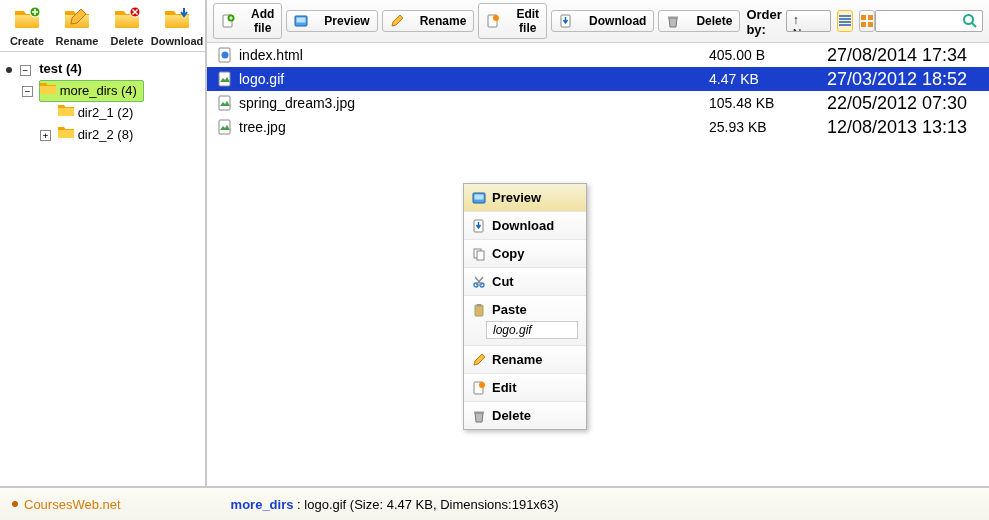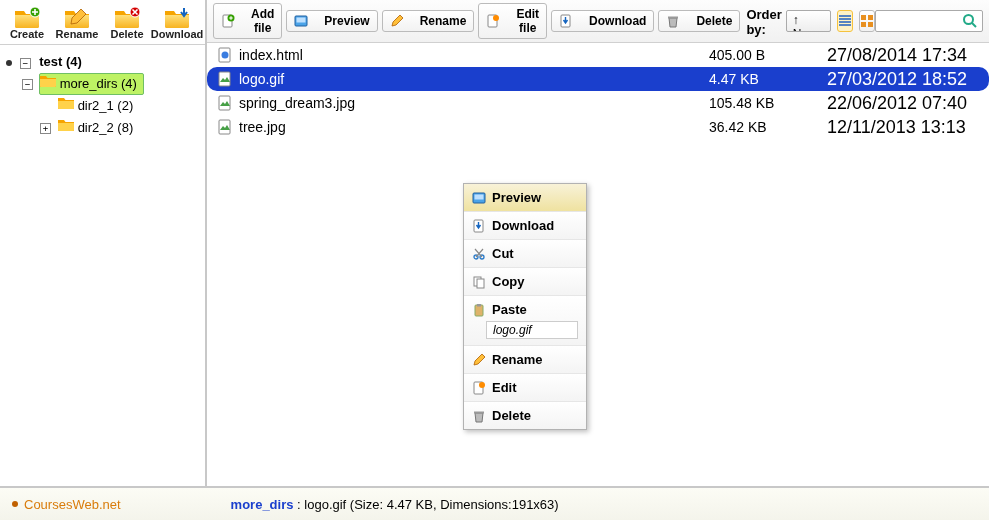--- a/index.html
+++ b/index.html
@@ -6,21 +6,21 @@
   body { font-family: Arial, Helvetica, sans-serif; font-size: 13px; color: #000; background: #fff; width: 989px; height: 520px; overflow: hidden; display: flex; flex-direction: column; }
 
   
   .app { display: flex; flex: 1 1 auto; min-height: 0; }
 
   
   .sidebar { width: 207px; border-right: 2px solid #c8c8c8; display: flex; flex-direction: column; }
   .sidebar-toolbar { display: flex; padding: 3px 4px 2px 4px; gap: 4px; border-bottom: 1px solid #d0d0d0; }
   .big-btn { display: flex; flex-direction: column; align-items: center; justify-content: flex-start; width: 46px; padding: 2px 0 1px 0; border: 1px solid transparent; border-radius: 4px; cursor: pointer; background: transparent; }
   .big-btn .bicon { width: 28px; height: 22px; display: flex; align-items: center; justify-content: center; position: relative; }
-  .big-btn .blabel { font-size: 11px; font-weight: bold; color: #222; margin-top: 1px; line-height: 1; }
+  .big-btn .blabel { font-size: 11px; font-weight: bold; color: #222; margin-top: 8px; line-height: 1; }
 
   .folder-svg { width: 26px; height: 22px; }
   .folder-back { fill: #f6a400; }
   .folder-front { fill: url(#fg); }
 
   .tree { padding: 6px 4px 4px 4px; font-size: 13px; overflow: auto; flex: 1; }
   .tree ul { list-style: none; padding-left: 0; }
   .tree ul ul { padding-left: 18px; }
   .tree li { white-space: nowrap; line-height: 20px; }
   .tree .row { display: inline-flex; align-items: flex-start; gap: 2px; padding: 0 4px 0 0; border: 1px solid transparent; border-radius: 2px; }
@@ -44,21 +44,21 @@
   .select-wrap .sbtn { width: 18px; display: flex; align-items: center; justify-content: center; background: linear-gradient(#f8cd5f,#f0a10f); cursor: pointer; }
   .select-wrap .sbtn svg { width: 8px; height: 8px; fill: #5a3b00; }
   .vbtn { width: 24px; height: 22px; border: 1px solid #bbb; border-radius: 3px; background: linear-gradient(#fff,#f2f2f2); display: inline-flex; align-items: center; justify-content: center; margin-left: 6px; cursor: pointer; }
   .vbtn.active { background: #fef2c6; border-color: #f5c23e; }
   .spacer { flex: 1; }
   .searchbox { display: inline-flex; align-items: center; border: 1px solid #aaa; background: #fff; border-radius: 2px; height: 22px; padding: 0 4px 0 6px; }
   .searchbox input { border: none; outline: none; font-size: 12px; width: 80px; background: transparent; }
   .searchbox .mag { width: 16px; height: 16px; cursor: pointer; }
 
   .file-list { flex: 1; overflow: auto; position: relative; background: #fff; }
-  .file-row { display: flex; align-items: center; height: 24px; padding: 0 20px 0 10px; cursor: pointer; border-radius: 10px; }
+  .file-row { display: flex; align-items: center; height: 24px; padding: 0 20px 0 10px; cursor: pointer; }
   .file-row .ficon { width: 16px; height: 16px; margin-right: 6px; flex: 0 0 auto; }
   .file-row .fname { flex: 1; font-size: 14px; }
   .file-row .fsize { width: 100px; text-align: left; font-size: 14px; }
   .file-row .fdate { width: 160px; text-align: left; padding-left: 18px; font-size: 18px; }
   .file-row.selected { background: #1a3fcd; color: #fff; }
   .file-row.selected .ftxt { color: #fff; }
 
   
   .ctx { position: absolute; left: 256px; top: 140px; width: 124px; background: #fff; border: 1px solid #b2b2b2; box-shadow: 2px 2px 5px rgba(0,0,0,0.25); z-index: 50; }
   .ctx-item { display: flex; align-items: center; gap: 6px; padding: 6px 8px; font-size: 13px; font-weight: bold; border-bottom: 1px solid #e6e6e6; cursor: pointer; background: linear-gradient(#ffffff,#f4f4f4); }
@@ -301,68 +301,68 @@
           <span class="fsize ftxt">4.47 KB</span>
           <span class="fdate ftxt">27/03/2012 18:52</span>
         </div>
         <div class="file-row">
           <span class="ficon"><svg class="doc-icon" viewBox="0 0 16 16" width="16" height="16">
               <rect x="2" y="1" width="11" height="14" rx="1"></rect>
               <path d="M3 11 l3-4 2 2 2-3 3 5z" fill="#47a047"></path>
             </svg></span>
           <span class="fname ftxt">spring_dream3.jpg</span>
           <span class="fsize ftxt">105.48 KB</span>
-          <span class="fdate ftxt">22/06/2012 07:40</span>
+          <span class="fdate ftxt">22/05/2012 07:30</span>
         </div>
         <div class="file-row">
           <span class="ficon"><svg class="doc-icon" viewBox="0 0 16 16" width="16" height="16">
               <rect x="2" y="1" width="11" height="14" rx="1"></rect>
               <path d="M3 11 l3-4 2 2 2-3 3 5z" fill="#47a047"></path>
             </svg></span>
           <span class="fname ftxt">tree.jpg</span>
-          <span class="fsize ftxt">36.42 KB</span>
-          <span class="fdate ftxt">12/11/2013 13:13</span>
+          <span class="fsize ftxt">25.93 KB</span>
+          <span class="fdate ftxt">12/08/2013 13:13</span>
         </div>
         <div class="ctx">
         <div class="ctx-item hover">
           <span class="cicon">
               <svg viewBox="0 0 14 14" width="14" height="14">
                 <rect x="1" y="2" width="12" height="10" rx="1" fill="#4aa3e8" stroke="#2060a0"></rect>
                 <rect x="2.5" y="3.5" width="9" height="5" fill="#bde0ff"></rect>
               </svg>
             </span>
           <span>Preview</span>
         </div>
         <div class="ctx-item">
           <span class="cicon">
               <svg viewBox="0 0 14 14" width="14" height="14">
                 <rect x="2" y="1" width="9" height="12" rx="1" fill="#fff" stroke="#888"></rect>
                 <path d="M6.5 3v5M4.5 6l2 3 2-3" stroke="#1565c0" stroke-width="1.4" fill="none"></path>
               </svg>
             </span>
           <span>Download</span>
+        </div>
+        <div class="ctx-item">
+          <span class="cicon">
+              <svg viewBox="0 0 14 14" width="14" height="14">
+                <rect x="2" y="2" width="7" height="9" fill="#fff" stroke="#888"></rect>
+                <rect x="5" y="4" width="7" height="9" fill="#fff" stroke="#888"></rect>
+              </svg>
+            </span>
+          <span>Copy</span>
         </div>
         <div class="ctx-item">
           <span class="cicon">
               <svg viewBox="0 0 14 14" width="14" height="14">
                 <circle cx="4" cy="10" r="2" fill="none" stroke="#2a7ac8" stroke-width="1.3"></circle>
                 <circle cx="10" cy="10" r="2" fill="none" stroke="#2a7ac8" stroke-width="1.3"></circle>
                 <path d="M4 10 L11 2 M10 10 L3 2" stroke="#888" stroke-width="1.2"></path>
               </svg>
             </span>
           <span>Cut</span>
-        </div>
-        <div class="ctx-item">
-          <span class="cicon">
-              <svg viewBox="0 0 14 14" width="14" height="14">
-                <rect x="2" y="2" width="7" height="9" fill="#fff" stroke="#888"></rect>
-                <rect x="5" y="4" width="7" height="9" fill="#fff" stroke="#888"></rect>
-              </svg>
-            </span>
-          <span>Copy</span>
         </div>
         <div class="ctx-item has-sub">
           <div class="main-line">
             <span class="cicon">
                 <svg viewBox="0 0 14 14" width="14" height="14">
                   <rect x="3" y="2" width="8" height="11" rx="1" fill="#deb36a" stroke="#8a6"></rect>
                   <rect x="5" y="1" width="4" height="2.5" fill="#999"></rect>
                 </svg>
               </span>
             <span>Paste</span>

